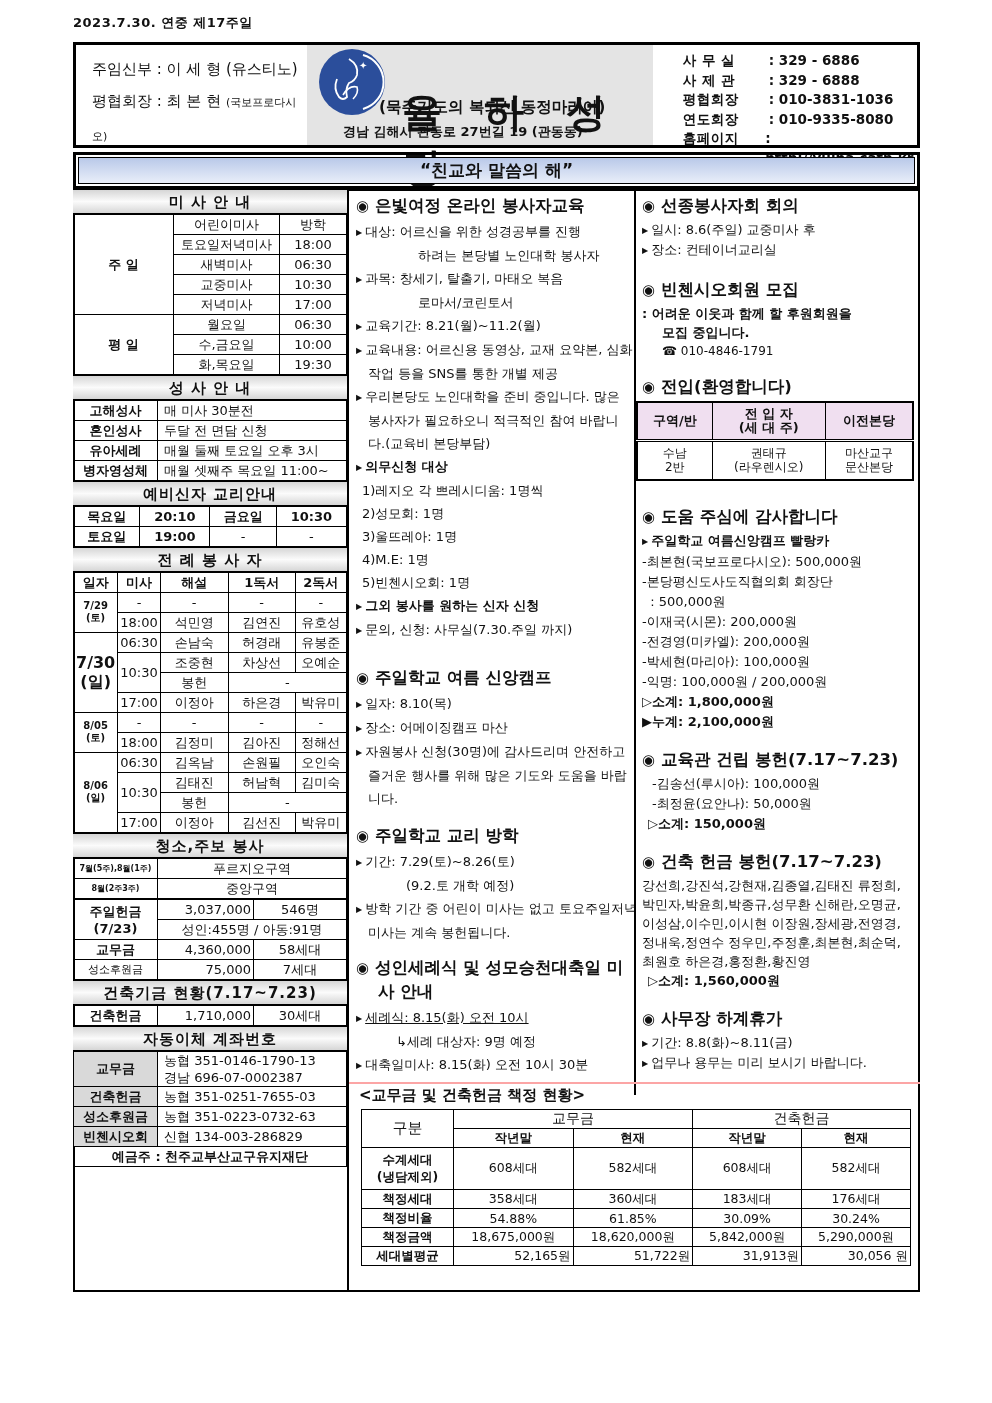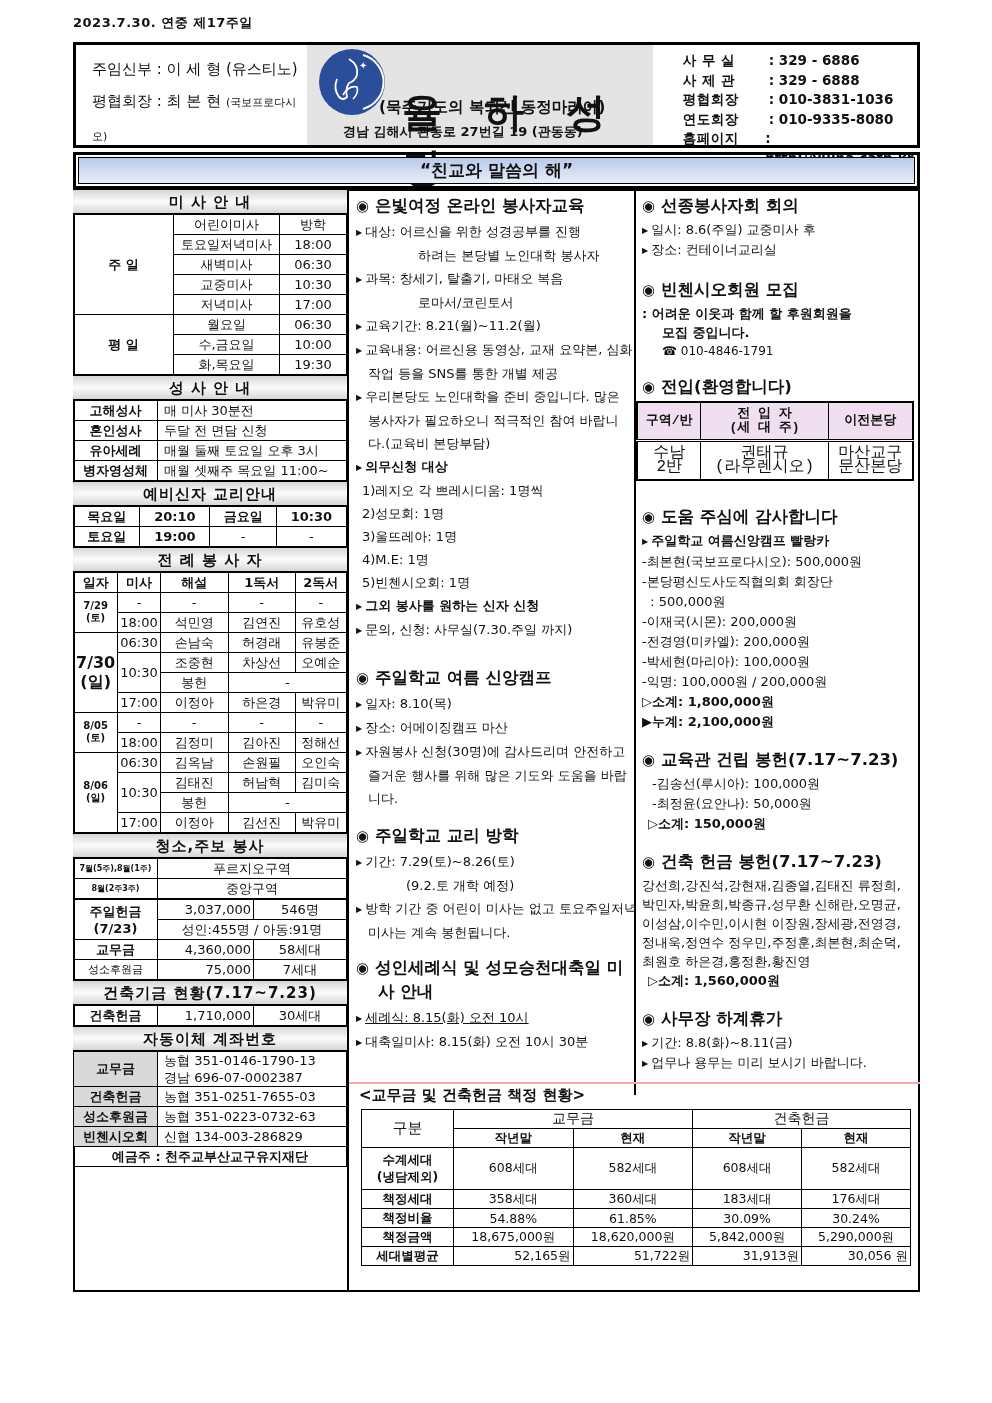--- a/index.html
+++ b/index.html
@@ -39,21 +39,21 @@
   
   .col { font-size: 13px; line-height: 23px; }
   .sect-title { font-size: 16.5px; font-weight: bold; line-height: 24px; margin-bottom: 2px; }
   .sect-title .bullet { font-size: 15px; margin-right: 6px; }
   .item { padding-left: 12px; text-indent: -12px; }
   .tri { font-size: 8px; vertical-align: middle; margin-right: 3px; }
   .ind { padding-left: 62px; }
   .ind2 { padding-left: 6px; }
   .strong { font-weight: bold; }
 
-  .transfer td { font-size: 16px; line-height: 14px; }
+  .transfer td { font-size: 12px; line-height: 14px; }
   .transfer .hd td { background: #f0dff0; font-weight: bold; font-size: 13px; }
 
   .stats-title { font-size: 15px; font-weight: bold; }
   .stats td { font-size: 12.5px; height: 19px; }
 </style>
 </head>
 <body>
 
 <div class="abs date-line">2023.7.30. 연중 제17주일</div>
 
@@ -412,38 +412,39 @@
 
   <div style="height:14px"></div>
   <div class="sect-title"><span class="bullet">◉</span><span>주일학교 교리 방학</span></div>
   <div class="item"><span class="tri">▶</span><span>기간: 7.29(토)~8.26(토)</span></div>
   <div class="ind" style="padding-left:50px">(9.2.토 개학 예정)</div>
   <div class="item"><span class="tri">▶</span><span>방학 기간 중 어린이 미사는 없고 토요주일저녁미사는 계속 봉헌됩니다.</span></div>
 
   <div style="height:12px"></div>
   <div class="sect-title" style="padding-left:22px;text-indent:-22px"><span class="bullet">◉</span><span>성인세례식 및 성모승천대축일 미사 안내</span></div>
   <div class="item"><span class="tri">▶</span><span style="text-decoration:underline">세례식: 8.15(화) 오전 10시</span></div>
+  <div style="padding-left:40px">↳세례 대상자: 9명 예정</div>
   <div class="item"><span class="tri">▶</span><span>대축일미사: 8.15(화) 오전 10시 30분</span></div>
 </div>
 
 <div class="abs col" style="left:634px; top:189px; width:286px; height:906px; border-left:2px solid #000;"></div>
 <div class="abs col" style="left:642px; top:194px; width:274px;">
   <div class="sect-title"><span class="bullet">◉</span><span>선종봉사자회 회의</span></div>
   <div class="item" style="line-height:19px"><span class="tri">▶</span><span>일시: 8.6(주일) 교중미사 후</span></div>
   <div class="item" style="line-height:19px"><span class="tri">▶</span><span>장소: 컨테이너교리실</span></div>
 
   <div style="height:18px"></div>
   <div class="sect-title"><span class="bullet">◉</span><span>빈첸시오회원 모집</span></div>
   <div class="strong" style="line-height:19px">: 어려운 이웃과 함께 할 후원회원을</div>
   <div class="strong" style="line-height:19px;padding-left:20px">모집 중입니다.</div>
   <div style="line-height:19px;padding-left:20px;font-size:12px">☎ 010-4846-1791</div>
 
   <div style="height:14px"></div>
   <div class="sect-title"><span class="bullet">◉</span><span>전입(환영합니다)</span></div>
-  <table class="transfer" style="width:278px;margin-left:-6px;border:2px solid #000;font-family:Liberation Mono, monospace;">
+  <table class="transfer" style="width:278px;margin-left:-6px;border:2px solid #000;">
     <tbody>
         <tr class="hd">
           <td style="height:38px">구역/반</td>
           <td style="white-space:pre-line">전 입 자
 (세 대 주)</td>
           <td>이전본당</td>
         </tr>
     <tr>
           <td style="white-space:pre-line;height:40px;border-top:3px double #000">수남
 2반</td>

